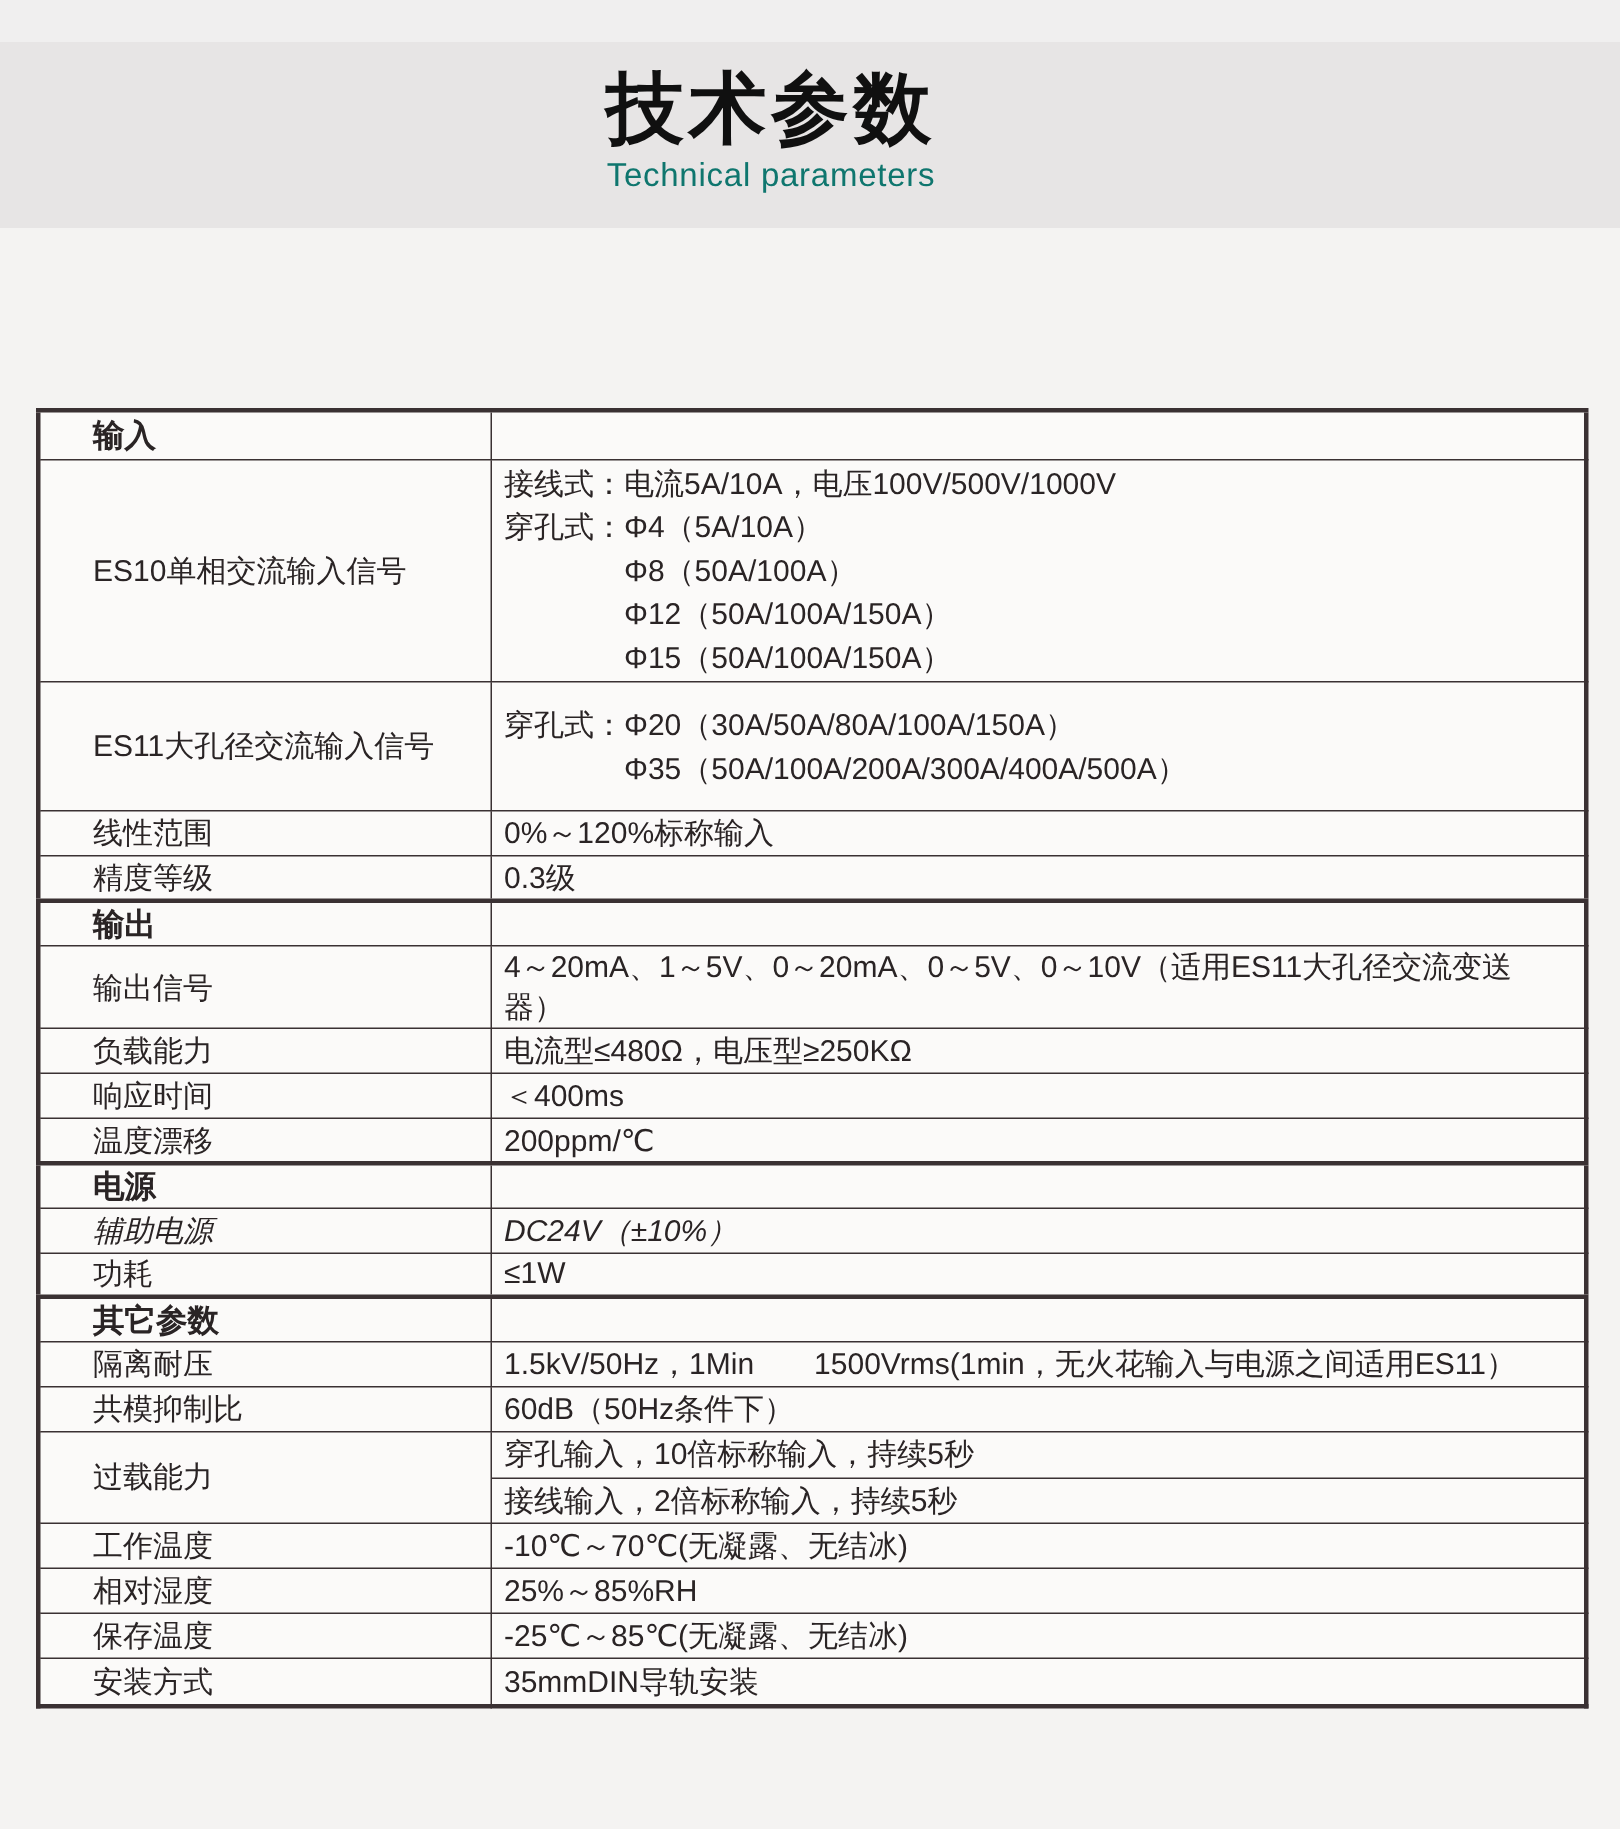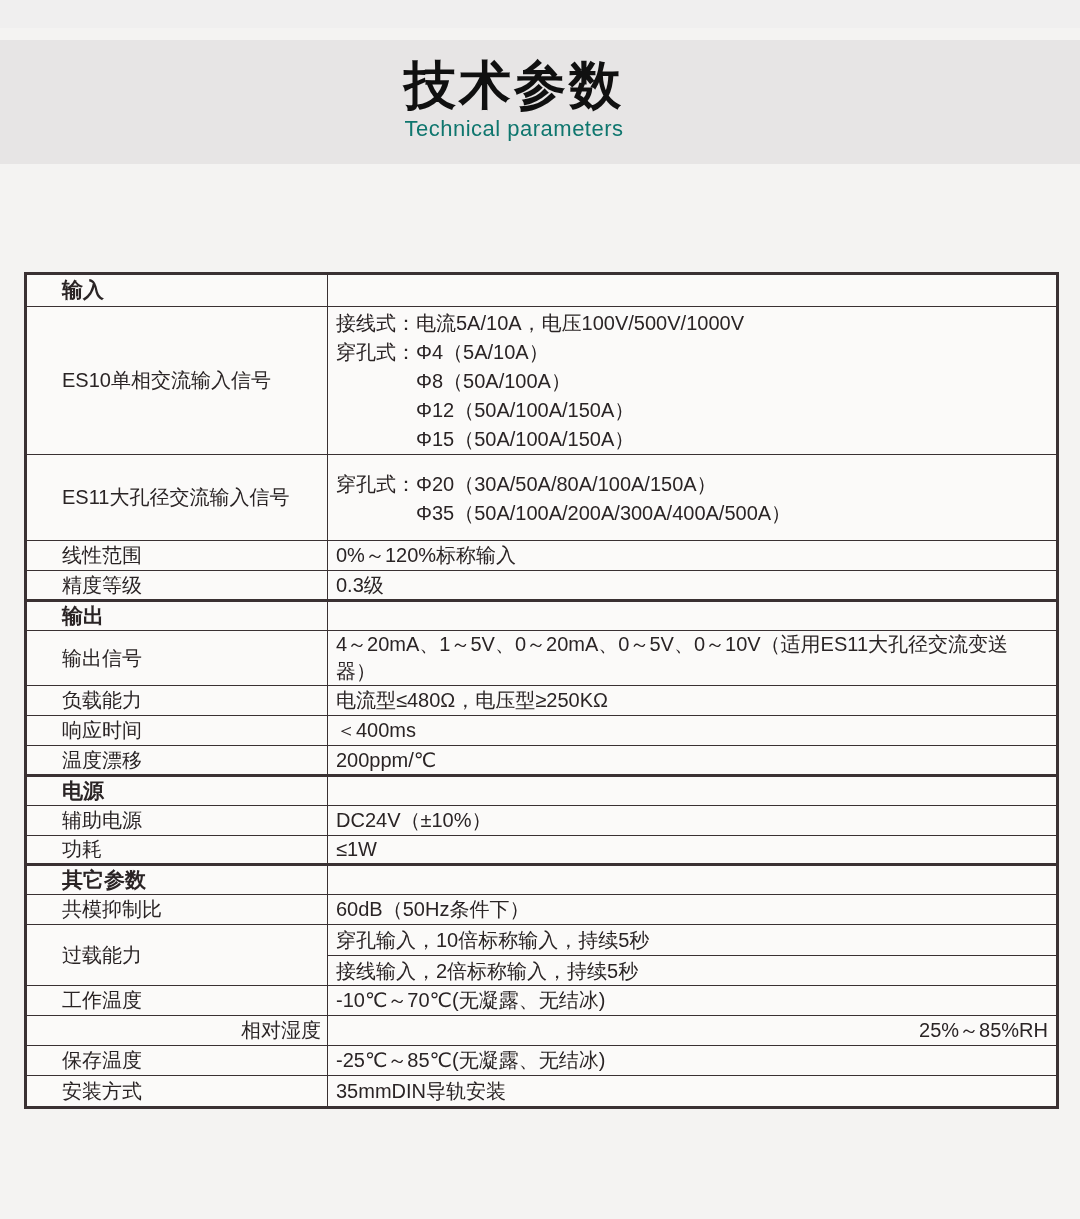--- a/index.html
+++ b/index.html
@@ -17,21 +17,21 @@
     background:var(--page-bg);
     font-family:"Liberation Sans","DejaVu Sans",sans-serif;
     color:var(--text);
     overflow:hidden;
   }
   .top-strip{
     position:absolute;top:0;left:0;width:1080px;height:28px;
     background:var(--strip-bg);
   }
   .title-band{
-    position:absolute;top:40px;left:0;width:1080px;height:124px;
+    position:absolute;top:28px;left:0;width:1080px;height:124px;
     background:var(--band-bg);
     display:flex;flex-direction:column;align-items:center;justify-content:flex-start;
   }
   .title-inner{transform:translateX(-26px);text-align:center;}
   .page-title{
     margin-top:16px;
     font-size:52px;line-height:58px;font-weight:700;
     letter-spacing:3px;color:#101010;
   }
   .page-subtitle{
@@ -130,48 +130,52 @@
           <td class="c-value">＜400ms</td>
         </tr>
         <tr style="height: 30px;">
           <td class="c-label">温度漂移</td>
           <td class="c-value">200ppm/℃</td>
         </tr>
         <tr class="sec" style="height: 24px;">
           <td class="c-label">电源</td>
           <td class="c-value"></td>
         </tr>
-        <tr style="height: 30px;">
+        <tr style="height: 30px; font-style: italic;">
           <td class="c-label">辅助电源</td>
           <td class="c-value">DC24V（±10%）</td>
         </tr>
         <tr style="height: 28px;">
           <td class="c-label">功耗</td>
           <td class="c-value">≤1W</td>
         </tr>
         <tr class="sec" style="height: 26px;">
           <td class="c-label">其它参数</td>
           <td class="c-value"></td>
+        </tr>
+        <tr style="height: 30px;">
+          <td class="c-label">隔离耐压</td>
+          <td class="c-value">1.5kV/50Hz，1Min　　1500Vrms(1min，无火花输入与电源之间适用ES11）</td>
         </tr>
         <tr style="height: 30px;">
           <td class="c-label">共模抑制比</td>
           <td class="c-value">60dB（50Hz条件下）</td>
         </tr>
         <tr style="height: 60px;">
           <td class="c-label l-top lbl-line">过载能力</td>
           <td class="c-value split">
             <div class="subrow">穿孔输入，10倍标称输入，持续5秒</div>
             <div class="subrow">接线输入，2倍标称输入，持续5秒</div>
           </td>
         </tr>
         <tr style="height: 30px;">
           <td class="c-label">工作温度</td>
           <td class="c-value">-10℃～70℃(无凝露、无结冰)</td>
         </tr>
-        <tr style="height: 30px; text-align: right;">
+        <tr style="height: 30px;">
           <td class="c-label">相对湿度</td>
           <td class="c-value">25%～85%RH</td>
         </tr>
         <tr style="height: 30px;">
           <td class="c-label">保存温度</td>
           <td class="c-value">-25℃～85℃(无凝露、无结冰)</td>
         </tr>
         <tr style="height: 32px;">
           <td class="c-label">安装方式</td>
           <td class="c-value">35mmDIN导轨安装</td>

